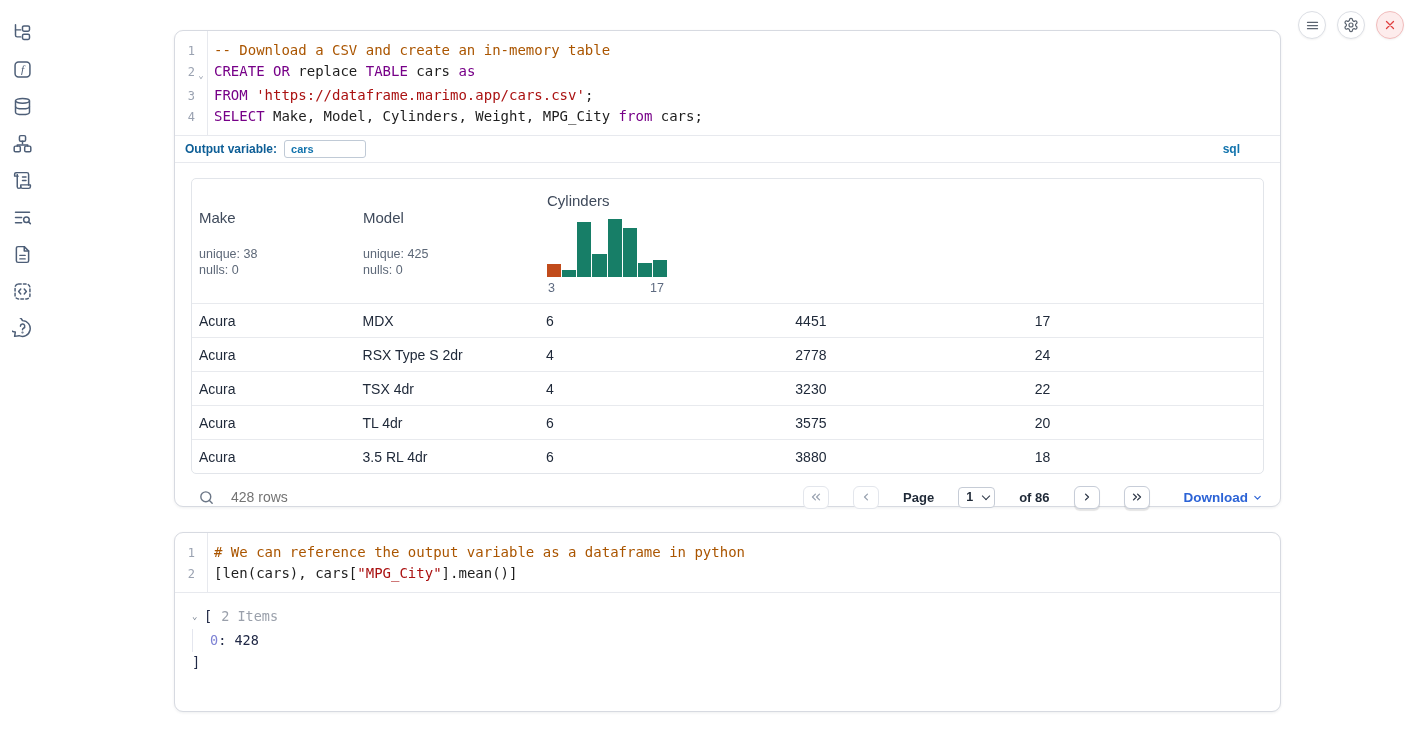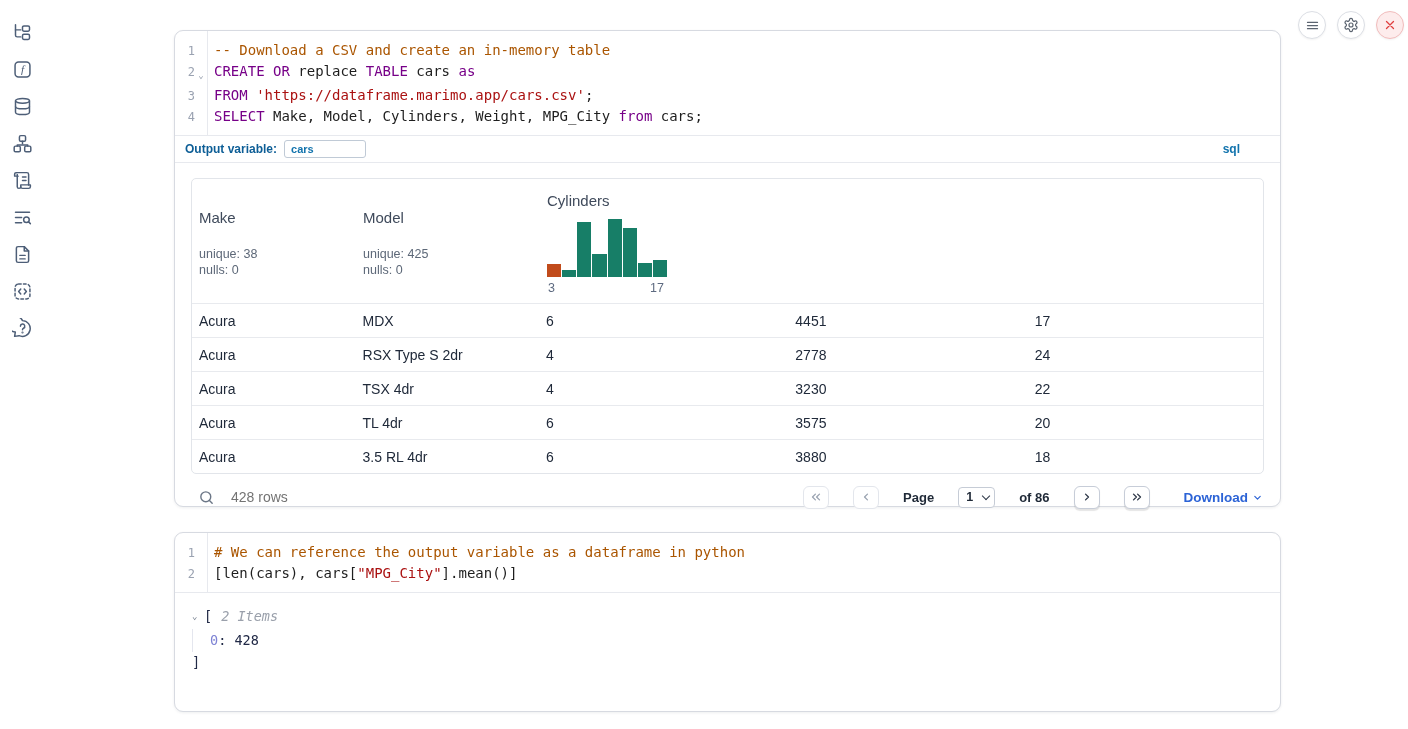--- a/index.html
+++ b/index.html
@@ -66,21 +66,21 @@
   .plabel{font-size:13px;color:#1f2937;font-weight:600}
   .pgsel{position:relative;display:inline-block}
   .pgsel select{appearance:none;-webkit-appearance:none;width:37px;height:21px;border:1px solid #c6ccd6;border-radius:4px;background:#fff;font-size:12.5px;font-weight:600;color:#1f2937;padding:0 14px 0 7px;font-family:"Liberation Sans",sans-serif}
   .pgsel::after{content:'';position:absolute;right:6px;top:6px;width:5px;height:5px;border-right:1.6px solid #2c3646;border-bottom:1.6px solid #2c3646;transform:rotate(45deg);pointer-events:none}
   .download{display:flex;align-items:center;gap:3px;border:none;background:none;color:#2c63d6;font-size:13.5px;font-weight:600;margin-left:10px;padding:0;cursor:pointer;font-family:"Liberation Sans",sans-serif}
 
   
   .tree-out{border-top:1px solid #e7e9ee;padding:13px 0 0 17px;font-family:"DejaVu Sans Mono",monospace;font-size:13.5px;color:#212946}
   .tree-head{display:flex;align-items:center;line-height:20px}
   .tree-chev{color:#6b7686;font-size:9px;width:12px}
-  .tree-items-label{color:#9aa0ab;font-style:italic;padding-left:9px}
+  .tree-items-label{color:#9aa0ab;padding-left:9px}
   .tree-entries{margin-left:0;border-left:1px solid #e4e6ee;padding-left:17px;margin-top:3px}
   .tree-entry{line-height:22.5px}
   .tree-key{color:#7d82d4}
   .tree-close{line-height:20px;margin-top:0px}
 </style>
 </head>
 <body>
 
 <nav class="sidebar">
   <button class="sb-btn" title="">

